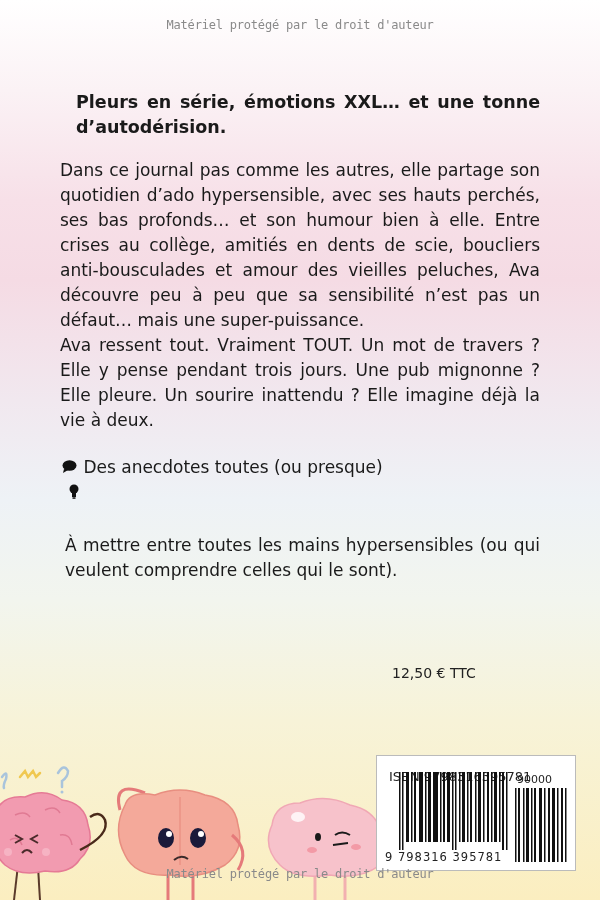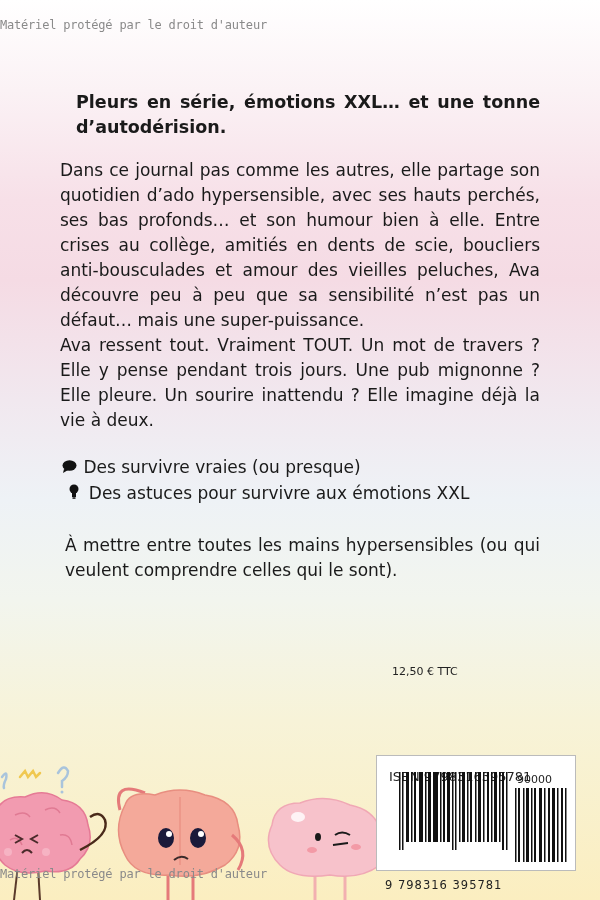--- a/index.html
+++ b/index.html
@@ -12,83 +12,82 @@
         #f7e0e8 200px,
         #f5dbe4 280px,
         #f1e8ef 400px,
         #eef2f6 500px,
         #f2f5ee 600px,
         #f7f3d8 720px,
         #fbeec0 900px);
       color: #1a1a1a;
     }
     .watermark {
-      position: absolute; left: 0; width: 600px; 
+      position: absolute; left: 0; width: 600px; text-align: center;
       font-family: "DejaVu Sans Mono", monospace; font-size: 12px;
       color: #8a8a8a; letter-spacing: -0.2px;
     }
     .wm-top { top: 18px; }
     .wm-bottom { top: 867px; z-index: 5; }
     .content {
       position: absolute; left: 60px; top: 90px; width: 480px;
       font-size: 17px; line-height: 25px;
     }
     .headline {
       font-weight: bold; text-align: justify; text-align-last: left;
       margin: 0 0 18px 16px; font-size: 17.5px;
     }
     .para { margin: 0; text-align: justify; }
     .para-last-left { text-align-last: left; }
     .bullets { margin: 22px 0 0 0; padding: 0; list-style: none; }
     .bullets li { margin: 0; }
     .bicon { display: inline-block; width: 18px; text-align: center; font-size: 15px; }
     .closing { margin: 26px 0 0 5px; text-align: justify; text-align-last: left; }
     .price {
-      position: absolute; left: 392px; top: 665px; font-size: 11px; color: #222;
+      position: absolute; left: 392px; top: 665px; font-size: 14px; color: #222;
     }
     .barcode-box {
       position: absolute; left: 376px; top: 755px; width: 198px; height: 114px;
       background: #fff; border: 1px solid #bbb; z-index: 4;
     }
     .isbn-label { position: absolute; left: 12px; top: 13px; font-size: 13px; color: #222; }
     .addon-label { position: absolute; left: 140px; top: 17px; font-size: 11px; color: #222; }
     .bars-main { position: absolute; left: 22px; top: 16px; width: 110px; height: 78px; }
     .bars-addon { position: absolute; left: 138px; top: 32px; width: 52px; height: 74px; }
-    .bar-digits { position: absolute; left: 8px; top: 94px; font-size: 11.5px; color: #222; letter-spacing: 1px; margin-top: 28px; }
+    .bar-digits { position: absolute; left: 8px; top: 94px; font-size: 11.5px; color: #222; letter-spacing: 1px; }
     .illus { position: absolute; left: 0; top: 755px; width: 380px; height: 145px; }
   </style>
 </head>
 <body>
 
 <div class="watermark wm-top">Matériel protégé par le droit d'auteur</div>
 
 <div class="content">
   <p class="headline">Pleurs en série, émotions XXL… et une tonne d’autodérision.</p>
   <p class="para para-last-left">Dans ce journal pas comme les autres, elle partage son quotidien d’ado hypersensible, avec ses hauts perchés, ses bas profonds… et son humour bien à elle. Entre crises au collège, amitiés en dents de scie, boucliers anti-bousculades et amour des vieilles peluches, Ava découvre peu à peu que sa sensibilité n’est pas un défaut… mais une super-puissance.</p>
   <p class="para para-last-left">Ava ressent tout. Vraiment TOUT. Un mot de travers ? Elle y pense pendant trois jours. Une pub mignonne ? Elle pleure. Un sourire inattendu ? Elle imagine déjà la vie à deux.</p>
 
   <ul class="bullets">
     <li>
       <span class="bicon">
         <svg width="15" height="13" viewBox="0 0 15 13">
             <ellipse cx="7.5" cy="5.5" rx="7" ry="5.2" fill="#111"></ellipse>
             <path d="M2 9 L1 13 L6 10 Z" fill="#111"></path>
           </svg>
       </span>
-      <span>Des survivre vraies (ou presque)</span>
+      <span>Des anecdotes toutes (ou presque)</span>
     </li>
     <li>
       &nbsp;<span class="bicon">
         <svg width="10" height="15" viewBox="0 0 10 15">
             <circle cx="5" cy="5" r="4.5" fill="#111"></circle>
             <rect x="3" y="8" width="4" height="5" fill="#111"></rect>
             <rect x="3.5" y="13.3" width="3" height="1.5" fill="#111"></rect>
           </svg>
       </span>
-      <span>Des astuces pour survivre aux émotions XXL</span>
     </li>
   </ul>
 
   <p class="closing">À mettre entre toutes les mains hypersensibles (ou qui veulent comprendre celles qui le sont).</p>
 </div>
 
 <div class="price">12,50 € TTC</div>
 
 <svg class="illus" viewBox="0 0 380 145">
 

